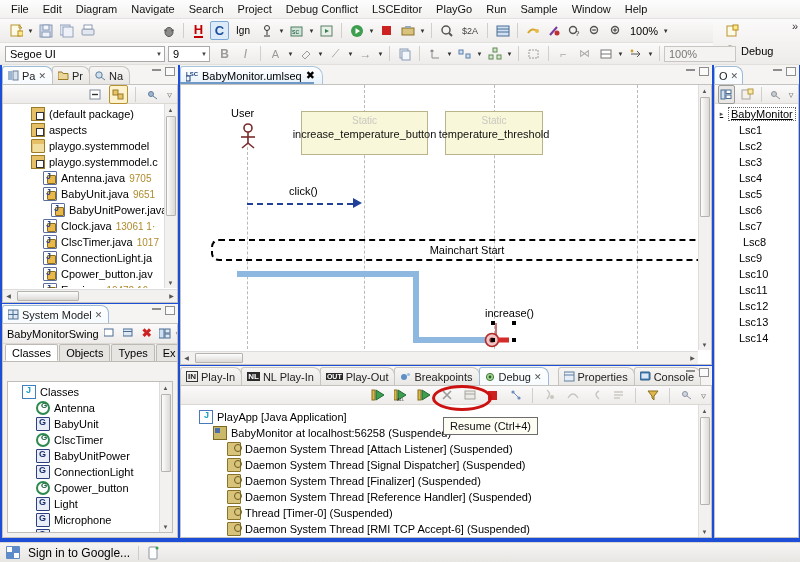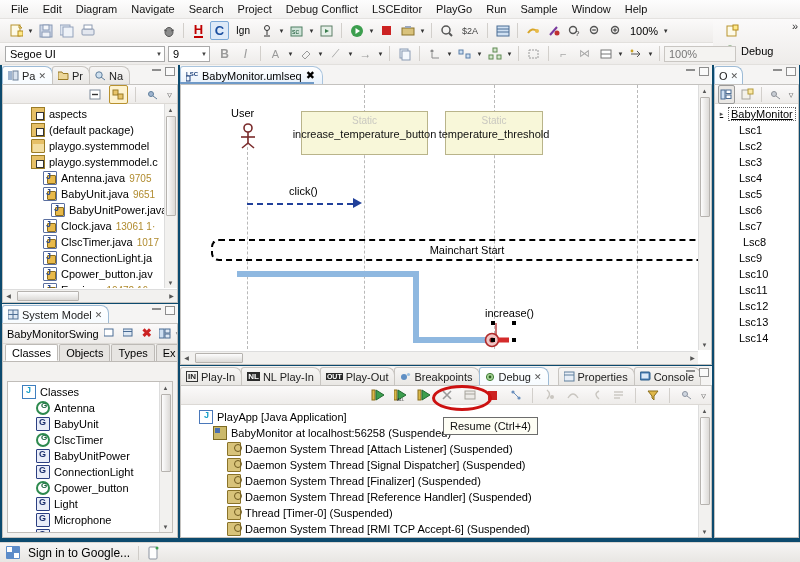--- a/index.html
+++ b/index.html
@@ -5,21 +5,21 @@
   * { box-sizing: border-box; }
   html, body {
     margin: 0; padding: 0;
     width: 800px; height: 562px;
     overflow: hidden;
     font-family: "Liberation Sans", sans-serif;
     font-size: 11px;
     color: #000;
     background: #f0efee;
   }
-  .app { position: relative; width: 800px; height: 562px; background: #0c4a6e; }
+  .app { position: relative; width: 800px; height: 562px; background: #1d4ed8; }
 
   
   .menubar {
     height: 19px;
     background: linear-gradient(to bottom, #fdfdfd, #f2f1f0);
     border-bottom: 1px solid #e4e2e0;
     display: flex; align-items: center;
     padding-left: 4px;
   }
   .menu-item {
@@ -534,25 +534,25 @@
           <svg width="13" height="13">
               <circle cx="5" cy="6" r="2.5" fill="#9fb4cf" stroke="#5f7e9c"></circle>
               <line x1="7" y1="8" x2="11" y2="11" stroke="#5f7e9c"></line>
             </svg>
         </div>
         <div class="tb-arrow">▽</div>
       </div>
       <div class="tree" style="position:absolute;left:0;top:19px;right:13px;bottom:14px;overflow:hidden;">
         <div class="trow" style="padding-left:28px">
           <span class="ico ico-pkgx"></span>
-          <span>aspects</span>
+          <span>(default package)</span>
         </div>
         <div class="trow" style="padding-left:28px">
           <span class="ico ico-pkgx"></span>
-          <span>(default package)</span>
+          <span>aspects</span>
         </div>
         <div class="trow" style="padding-left:28px">
           <span class="ico ico-pkg"></span>
           <span>playgo.systemmodel</span>
         </div>
         <div class="trow" style="padding-left:28px">
           <span class="ico ico-pkgx"></span>
           <span>playgo.systemmodel.c</span>
         </div>
         <div class="trow" style="padding-left:40px">

